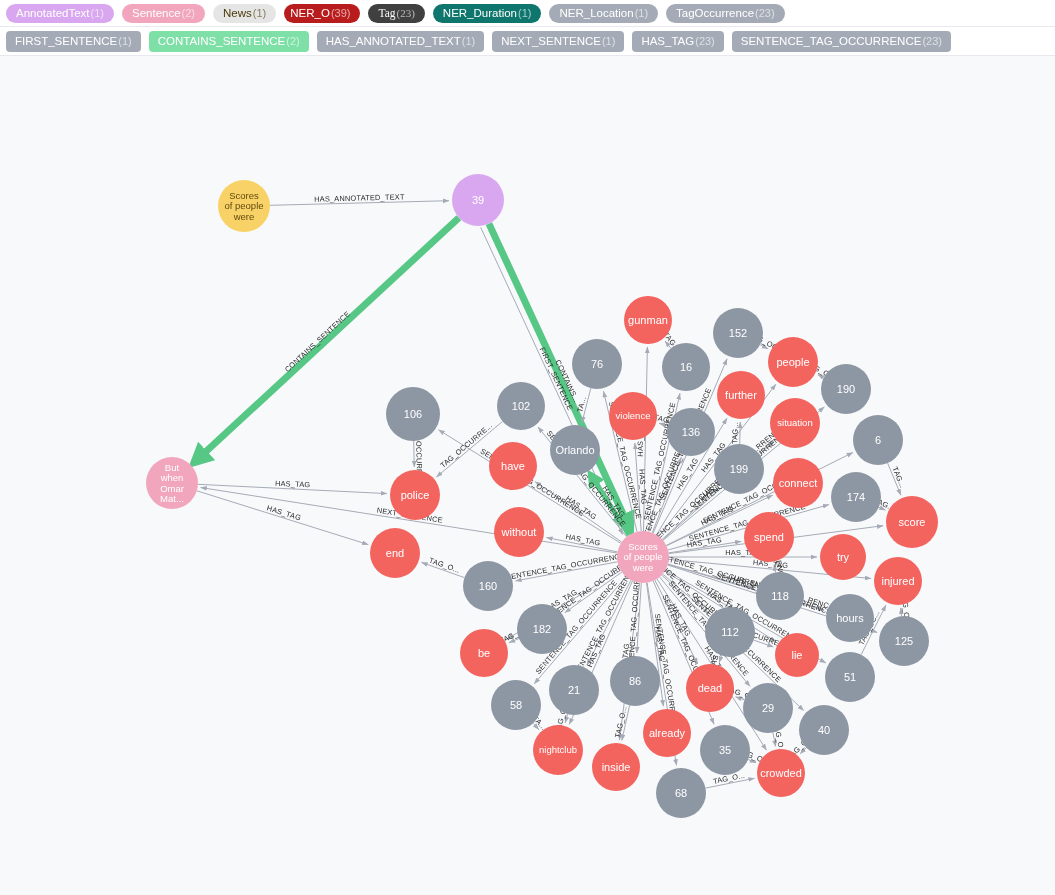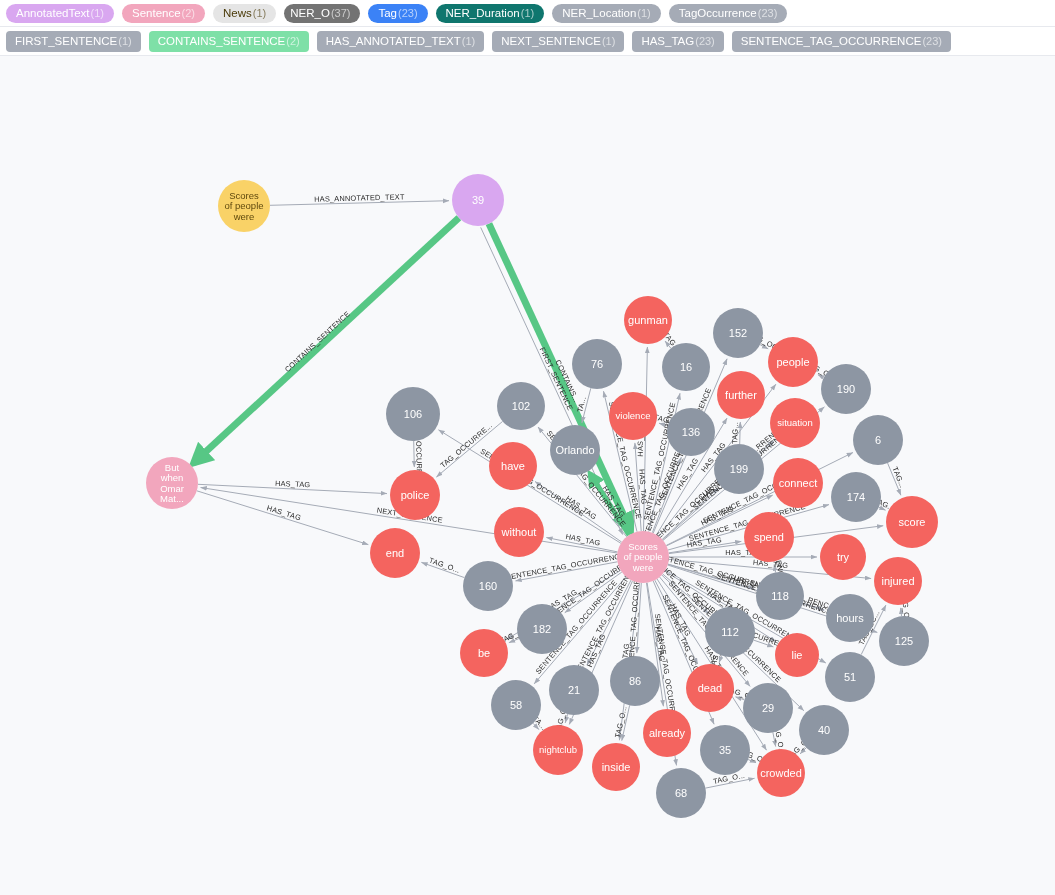--- a/index.html
+++ b/index.html
@@ -96,25 +96,25 @@
         <span class="chip-count">(1)</span>
       </div>
       <div class="chip" style="background: rgb(242, 166, 189); color: rgb(255, 255, 255); justify-content: space-between;">
         <span class="chip-name">Sentence</span>
         <span class="chip-count">(2)</span>
       </div>
       <div class="chip" style="background: #e5e5e5; color: rgb(74, 58, 8);">
         <span class="chip-name">News</span>
         <span class="chip-count">(1)</span>
       </div>
-      <div class="chip" style="background: #737373; color: rgb(255, 255, 255); padding-left: 6px;">
+      <div class="chip" style="background: #b91c1c; color: rgb(255, 255, 255); padding-left: 6px;">
         <span class="chip-name">NER_O</span>
-        <span class="chip-count">(37)</span>
-      </div>
-      <div class="chip" style="background: #3b82f6; color: rgb(255, 255, 255);">
+        <span class="chip-count">(39)</span>
+      </div>
+      <div class="chip" style="background: #404040; color: rgb(255, 255, 255); font-family: Liberation Serif, serif;">
         <span class="chip-name">Tag</span>
         <span class="chip-count">(23)</span>
       </div>
       <div class="chip" style="background: #0f766e; color: rgb(255, 255, 255);">
         <span class="chip-name">NER_Duration</span>
         <span class="chip-count">(1)</span>
       </div>
       <div class="chip" style="background: rgb(165, 171, 182); color: rgb(255, 255, 255);">
         <span class="chip-name">NER_Location</span>
         <span class="chip-count">(1)</span>

